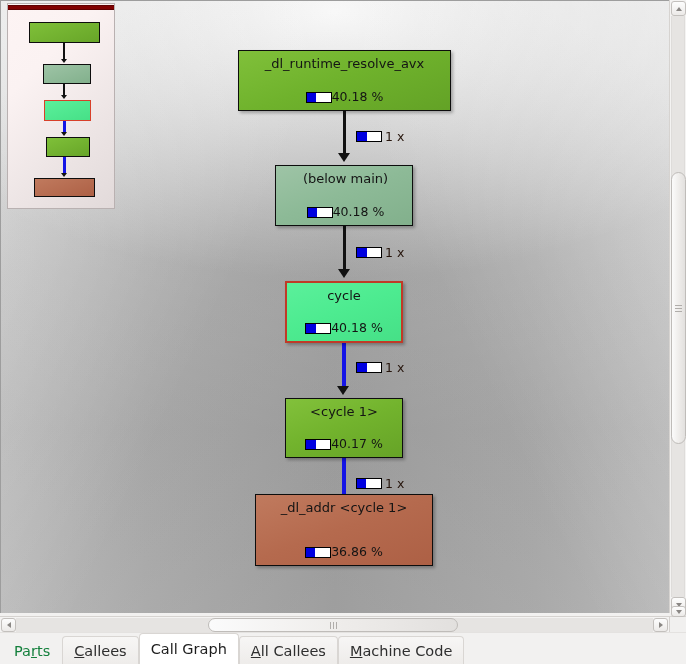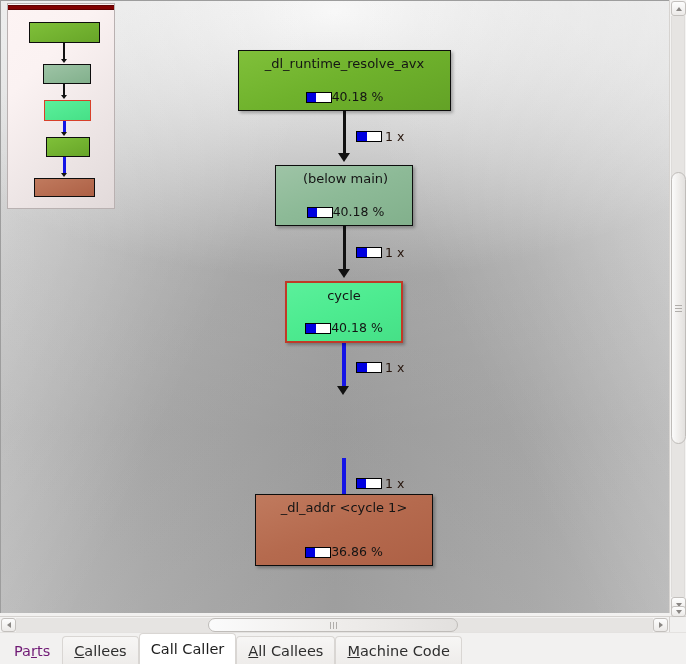--- a/index.html
+++ b/index.html
@@ -313,21 +313,21 @@
     border-color: #d9d6d3;
     background: linear-gradient(to bottom, #f7f6f5, #eeecea);
   }
   .tab.active {
     background: #ffffff;
     border-color: #d9d6d3;
     height: 31px;
     color: #1d1d1d;
     z-index: 2;
   }
-  .tab.disabled { color: #701a75; }
+  .tab.disabled { color: #15803d; }
   .tab .acc { text-decoration: underline; }
 </style>
 </head>
 <body>
 
 <div id="app">
 
   <div id="canvas-area">
     <div id="canvas-bg"></div>
     <div id="canvas-bg2"></div>
@@ -391,20 +391,29 @@
     <div class="node" id="node-2">
       <div class="node-label">cycle</div>
       <div class="node-cost">
         <span class="costbar">
             <i style="width:40.18%"></i>
           </span>
         <span>40.18 %</span>
       </div>
     </div>
 
+    <div class="node" id="node-3">
+      <div class="node-label">&lt;cycle 1&gt;</div>
+      <div class="node-cost">
+        <span class="costbar">
+            <i style="width:40.17%"></i>
+          </span>
+        <span>40.17 %</span>
+      </div>
+    </div>
 
     <div class="node" id="node-4">
       <div class="node-label">_dl_addr &lt;cycle 1&gt;</div>
       <div class="node-cost">
         <span class="costbar">
             <i style="width:36.86%"></i>
           </span>
         <span>36.86 %</span>
       </div>
     </div>
@@ -472,21 +481,21 @@
   </div>
 
   <div id="tabbar">
     <div class="tab disabled">
       <span>Pa<span class="acc">r</span>ts</span>
     </div>
     <div class="tab">
       <span><span class="acc">C</span>allees</span>
     </div>
     <div class="tab active">
-      <span>Call Caller</span>
+      <span>Call Graph</span>
     </div>
     <div class="tab">
       <span><span class="acc">A</span>ll Callees</span>
     </div>
     <div class="tab">
       <span><span class="acc">M</span>achine Code</span>
     </div>
   </div>
 
 </div>

